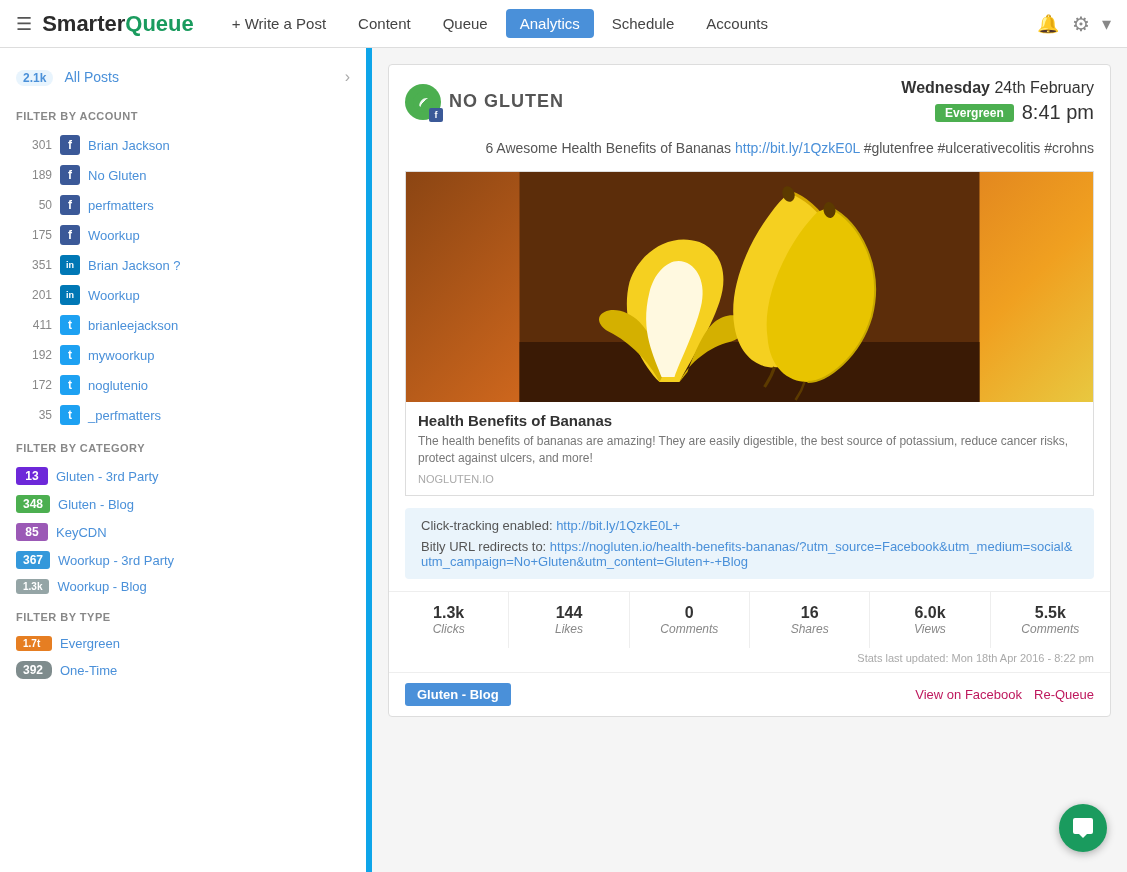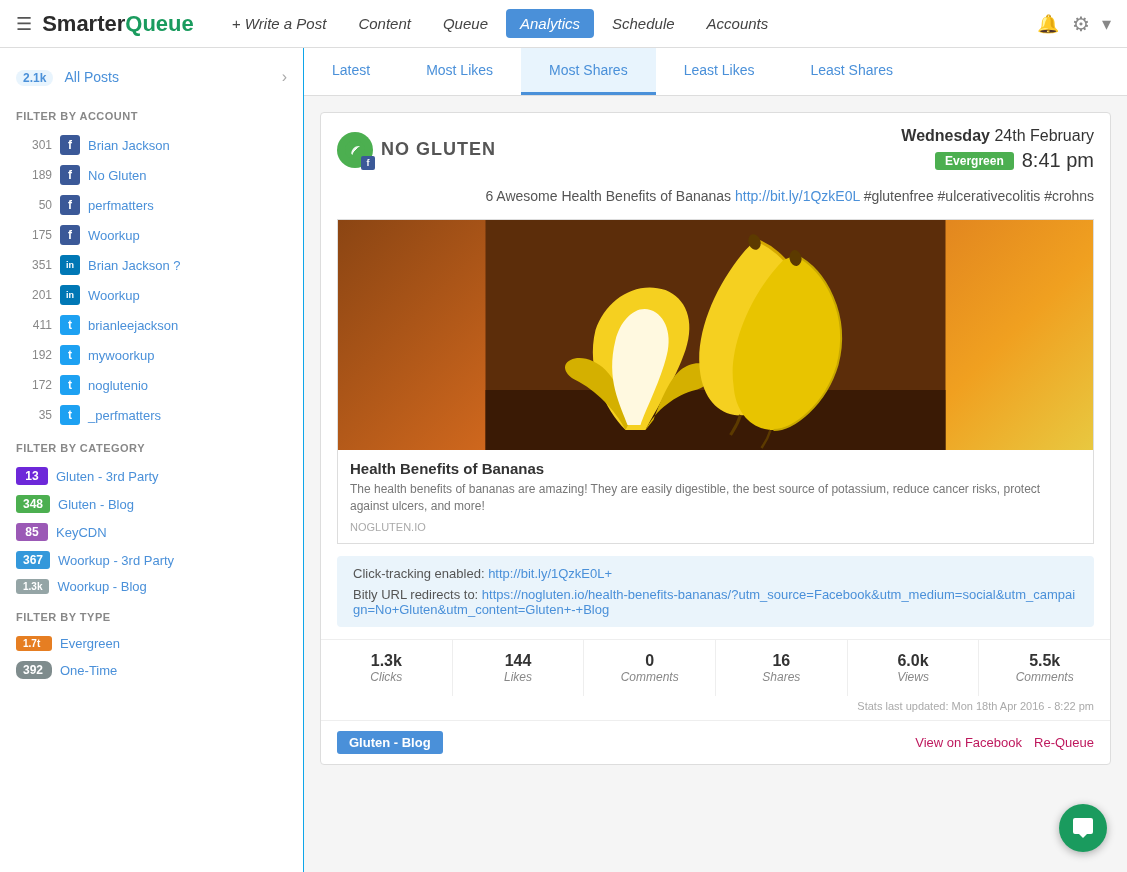--- a/index.html
+++ b/index.html
@@ -12,32 +12,31 @@
       position: fixed; top: 0; left: 0; right: 0; z-index: 100;
     }
     .topnav-hamburger { font-size: 18px; margin-right: 10px; cursor: pointer; color: #555; }
     .topnav-logo { font-size: 22px; font-weight: 700; color: #2b2b2b; margin-right: 24px; }
     .topnav-logo span { color: #1a9b5e; }
     .topnav-links { display: flex; gap: 4px; flex: 1; }
     .topnav-link {
       padding: 6px 14px; border-radius: 4px; cursor: pointer;
       color: #444; font-size: 15px; text-decoration: none;
       white-space: nowrap;
-      font-style: italic;
     }
     .topnav-link.active { background: #4a90d9; color: #fff; }
     .topnav-right { display: flex; align-items: center; gap: 12px; }
     .topnav-icon { font-size: 18px; color: #888; cursor: pointer; }
     .topnav-icon.settings { font-size: 20px; }
 
     
     .layout { display: flex; margin-top: 48px; min-height: calc(100vh - 48px); }
 
     
-    .sidebar { width: 304px; background: #fff; border-right: 1px solid #0ea5e9; padding: 12px 0; flex-shrink: 0; overflow-y: auto; }
+    .sidebar { width: 372px; background: #fff; border-right: 6px solid #0ea5e9; padding: 12px 0; flex-shrink: 0; overflow-y: auto; }
     .sidebar-all-posts {
       display: flex; align-items: center; justify-content: space-between;
       padding: 8px 16px 12px; color: #4a90d9; font-size: 14px; cursor: pointer;
     }
     .sidebar-all-posts .count { background: #e8f4fd; color: #4a90d9; border-radius: 10px; padding: 1px 7px; font-size: 12px; font-weight: 600; margin-right: 8px; }
     .sidebar-all-posts-text { color: #4a90d9; }
     .sidebar-chevron { color: #aaa; font-size: 16px; }
     .sidebar-section-title { font-size: 11px; font-weight: 700; color: #888; text-transform: uppercase; padding: 12px 16px 8px; letter-spacing: 0.5px; }
 
     
@@ -243,27 +242,20 @@
     </div>
     <div class="type-row">
       <span class="type-badge" style="background:#7f8c8d;border-radius:7px;">392</span>
       <span class="type-label">One-Time</span>
     </div>
 
   </aside>
 
   <main class="main">
 
-    <div class="tabs">
-      <div class="tab">Latest</div>
-      <div class="tab">Most Likes</div>
-      <div class="tab active">Most Shares</div>
-      <div class="tab">Least Likes</div>
-      <div class="tab">Least Shares</div>
-    </div>
 
     <div class="post-card">
 
       <div class="post-card-header">
         <div class="post-account">
           <div class="post-account-icon">
 
             <svg viewBox="0 0 32 32" fill="none" xmlns="http://www.w3.org/2000/svg">
               <circle cx="16" cy="16" r="16" fill="#4caf50"></circle>
               <path d="M10 22 C10 14, 18 8, 24 10 C20 12, 14 16, 12 24 Z" fill="#fff" opacity="0.9"></path>

